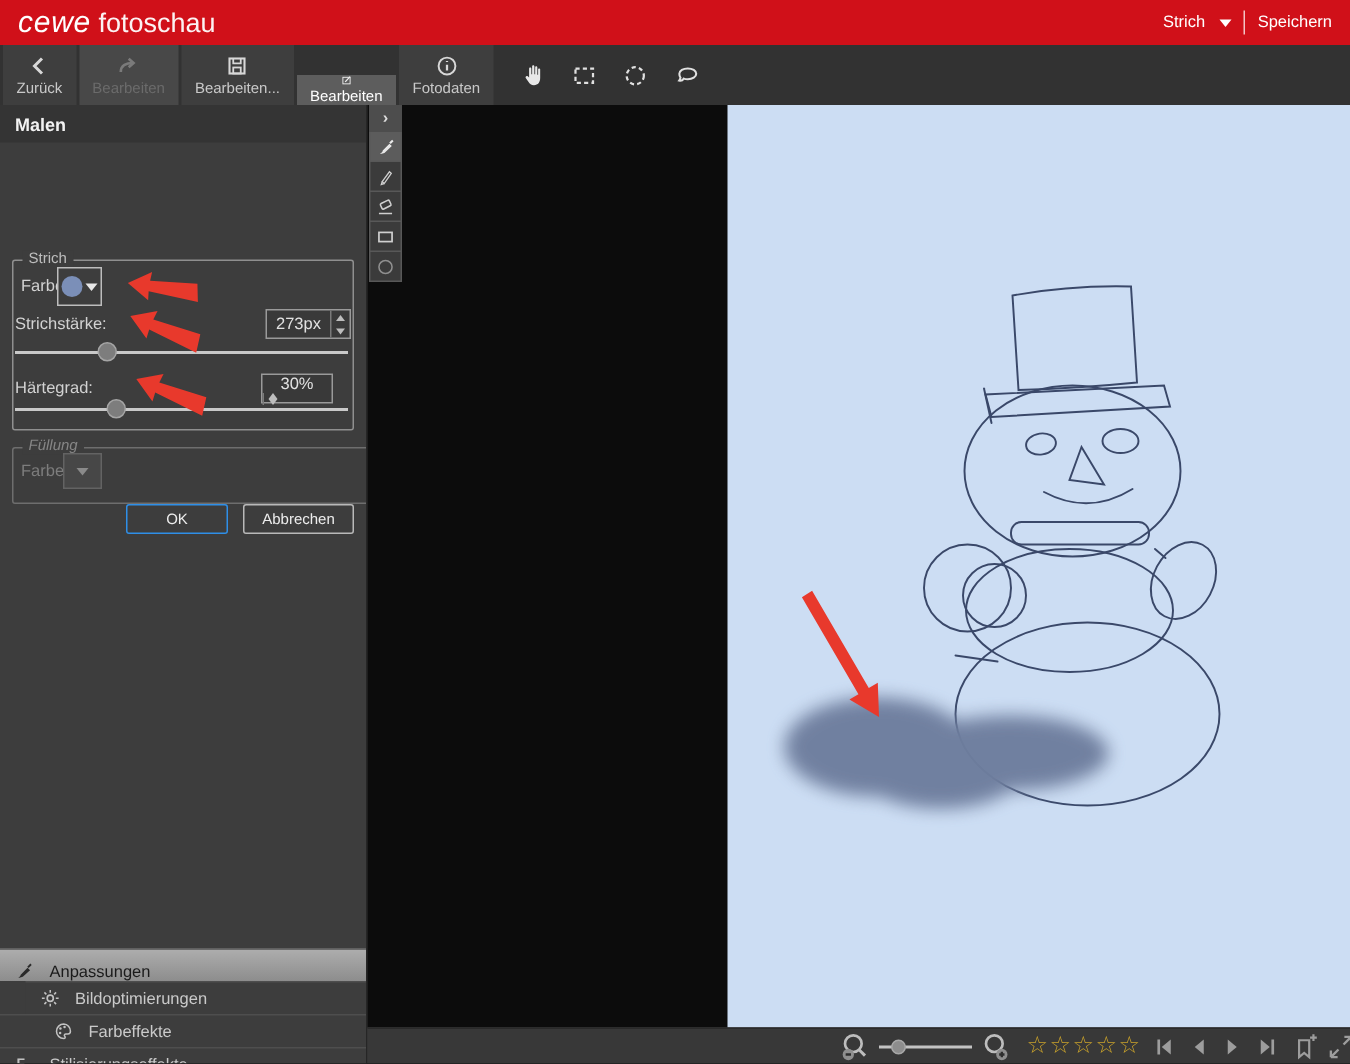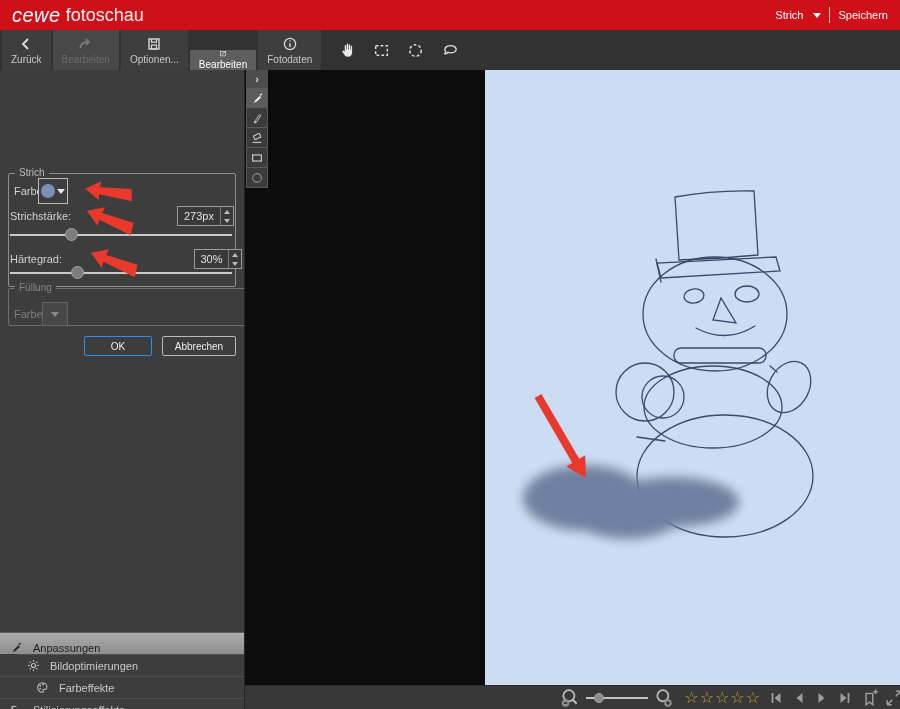--- a/index.html
+++ b/index.html
@@ -110,21 +110,21 @@
           <path d="M7.8 3.2 L11 6 L7.8 8.8" stroke="#d8d8d8" stroke-width="1.8" fill="none"></path>
         </svg>
       <span>Bearbeiten</span>
     </div>
     <div class="tbtn">
       <svg width="16" height="16" viewBox="0 0 16 16">
           <rect x="3" y="3" width="10" height="10" stroke="#d8d8d8" stroke-width="1.4" fill="none"></rect>
           <path d="M5.5 3 v3.2 h5 V3" stroke="#d8d8d8" stroke-width="1.2" fill="none"></path>
           <rect x="5.5" y="9" width="5" height="4" stroke="#d8d8d8" stroke-width="1.2" fill="none"></rect>
         </svg>
-      <span>Optionen...</span>
+      <span>Bearbeiten...</span>
     </div>
     <div class="tbtn active">
       <svg width="16" height="16" viewBox="0 0 16 16">
           <rect x="2.5" y="3.5" width="11" height="10" stroke="#f0f0f0" stroke-width="1.4" fill="none"></rect>
           <path d="M6 10.5 L13.5 2.5" stroke="#f0f0f0" stroke-width="2" fill="none"></path>
         </svg>
       <span>Bearbeiten</span>
     </div>
     <div class="tbtn">
       <svg width="16" height="16" viewBox="0 0 16 16">
@@ -144,20 +144,21 @@
       <svg width="17" height="17" viewBox="0 0 16 16">
           <circle cx="8" cy="8" r="5.4" stroke="#e0e0e0" stroke-width="1.4" fill="none" stroke-dasharray="2.6 2"></circle>
         </svg>
       <svg width="18" height="17" viewBox="0 0 16 16">
           <path d="M13.8 6.8 c0 2-2.4 3.4-5.3 3.4 c-.9 0-1.8-.1-2.5-.4 c-.6.9-1.7 1.5-2.9 1.2 c.4-.5.7-1.1.8-1.8 c-.5-.6-.7-1.5-.7-2.4 c0-2 2.4-3.4 5.3-3.4 s5.3 1.4 5.3 3.4 z" stroke="#e0e0e0" stroke-width="1.3" fill="none"></path>
         </svg>
     </div>
   </div>
 
   <div id="left-panel">
+    <div id="panel-title">Malen</div>
 
     <div class="fieldset" style="left:8px;top:103px;width:228px;height:114px;">
       <span class="legend">Strich</span>
     </div>
     <span class="plabel" style="left:14px;top:115px;">Farbe:</span>
     <div class="swatch-btn" style="left:38px;top:108px;">
       <span class="swatch-circle"></span>
       <span class="swatch-caret"></span>
     </div>
 
@@ -170,35 +171,35 @@
           </div>
           <div>
             <span class="arr-dn"></span>
           </div>
         </span>
     </div>
     <div class="track" style="left:10px;top:164px;width:222px;"></div>
     <div class="knob" style="left:65px;top:158px;"></div>
 
     <span class="plabel" style="left:10px;top:183px;">Härtegrad:</span>
-    <div class="spin" style="left:194px;top:179px;width:48px;height:20px;">
+    <div class="spin" style="left:174px;top:179px;width:48px;height:20px;flex-direction:column;">
       <span class="val">30%</span>
       <span class="spincol">
           <div>
             <span class="arr-up"></span>
           </div>
           <div>
             <span class="arr-dn"></span>
           </div>
         </span>
     </div>
     <div class="track" style="left:10px;top:202px;width:222px;"></div>
     <div class="knob" style="left:71px;top:196px;"></div>
 
-    <div class="fieldset" style="left:8px;top:218px;width:271px;height:38px;border-color:#6e6e6e;">
+    <div class="fieldset" style="left:8px;top:228px;width:271px;height:38px;border-color:#6e6e6e;font-style:italic;">
       <span class="legend" style="color:#868686;">Füllung</span>
     </div>
     <span class="plabel dim" style="left:14px;top:238px;">Farbe:</span>
     <div class="swatch-btn disabled" style="left:42px;top:232px;width:26px;height:24px;">
       <span class="swatch-caret"></span>
     </div>
 
     <div class="pbtn" id="ok-btn" style="left:84px;top:266px;width:68px;">OK</div>
     <div class="pbtn" id="cancel-btn" style="left:162px;top:266px;width:74px;">Abbrechen</div>
 

